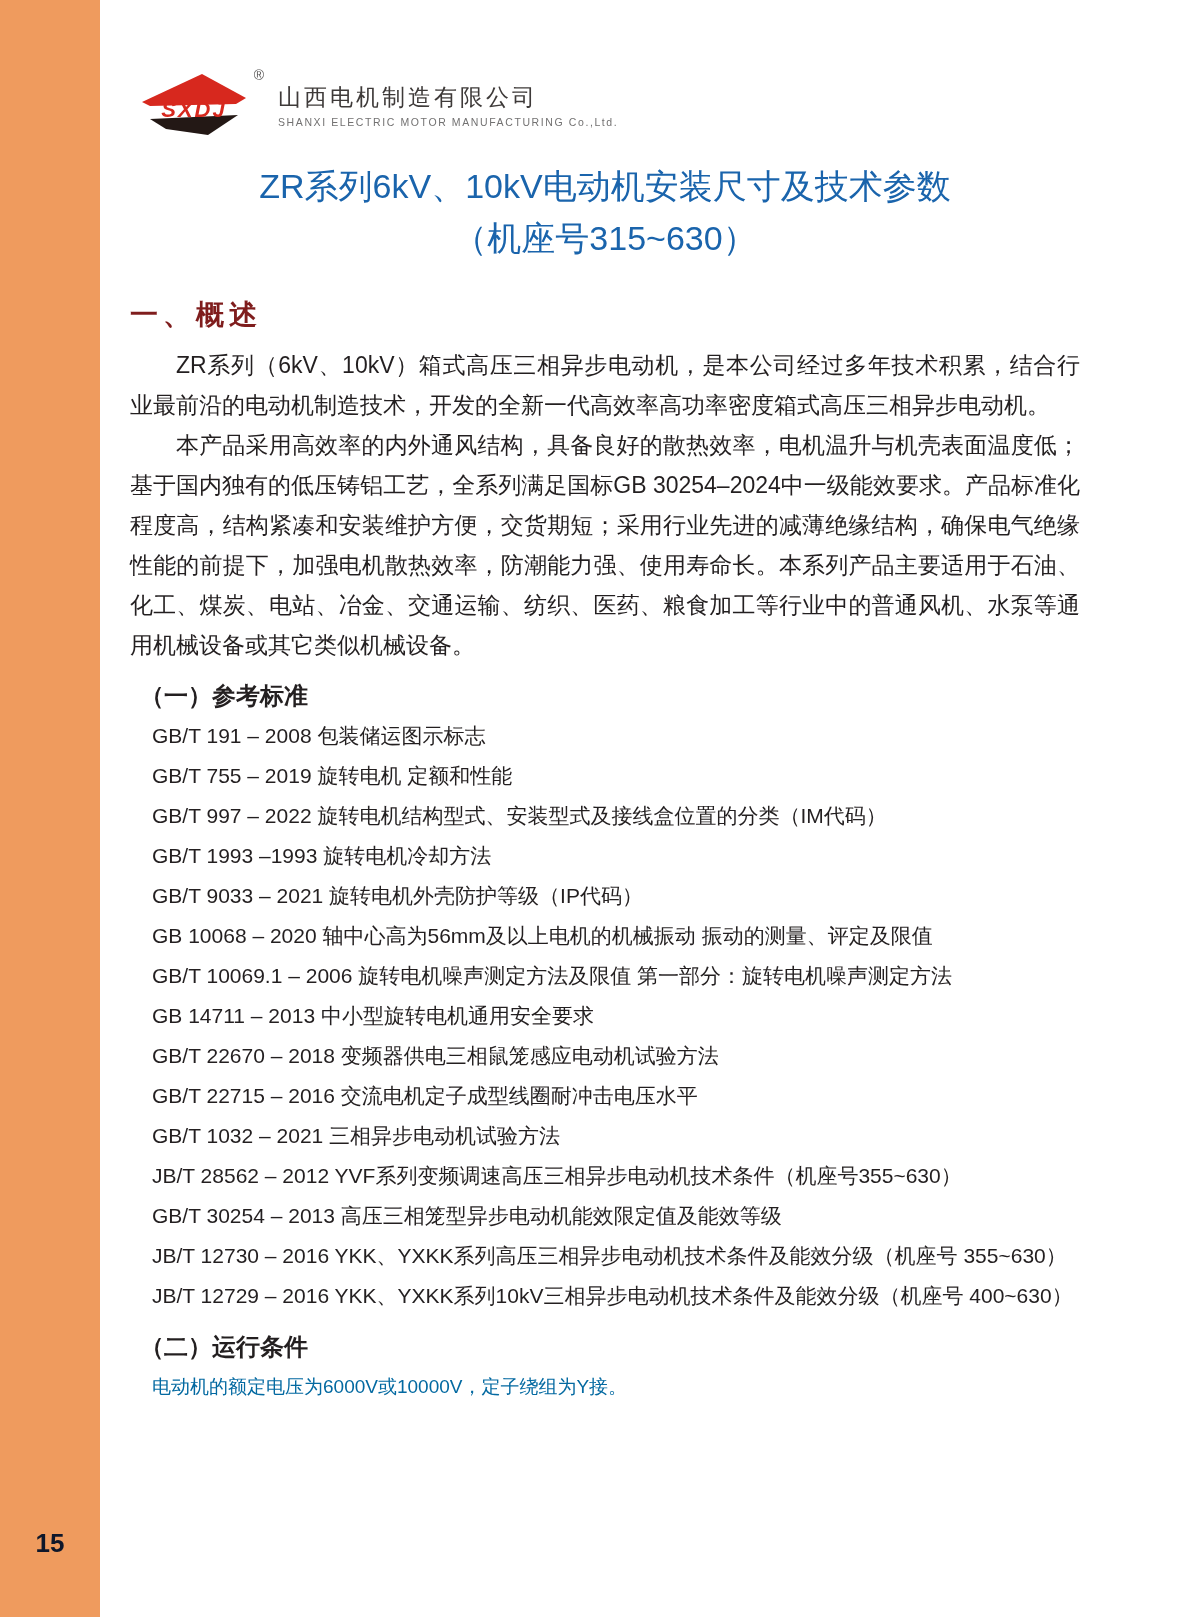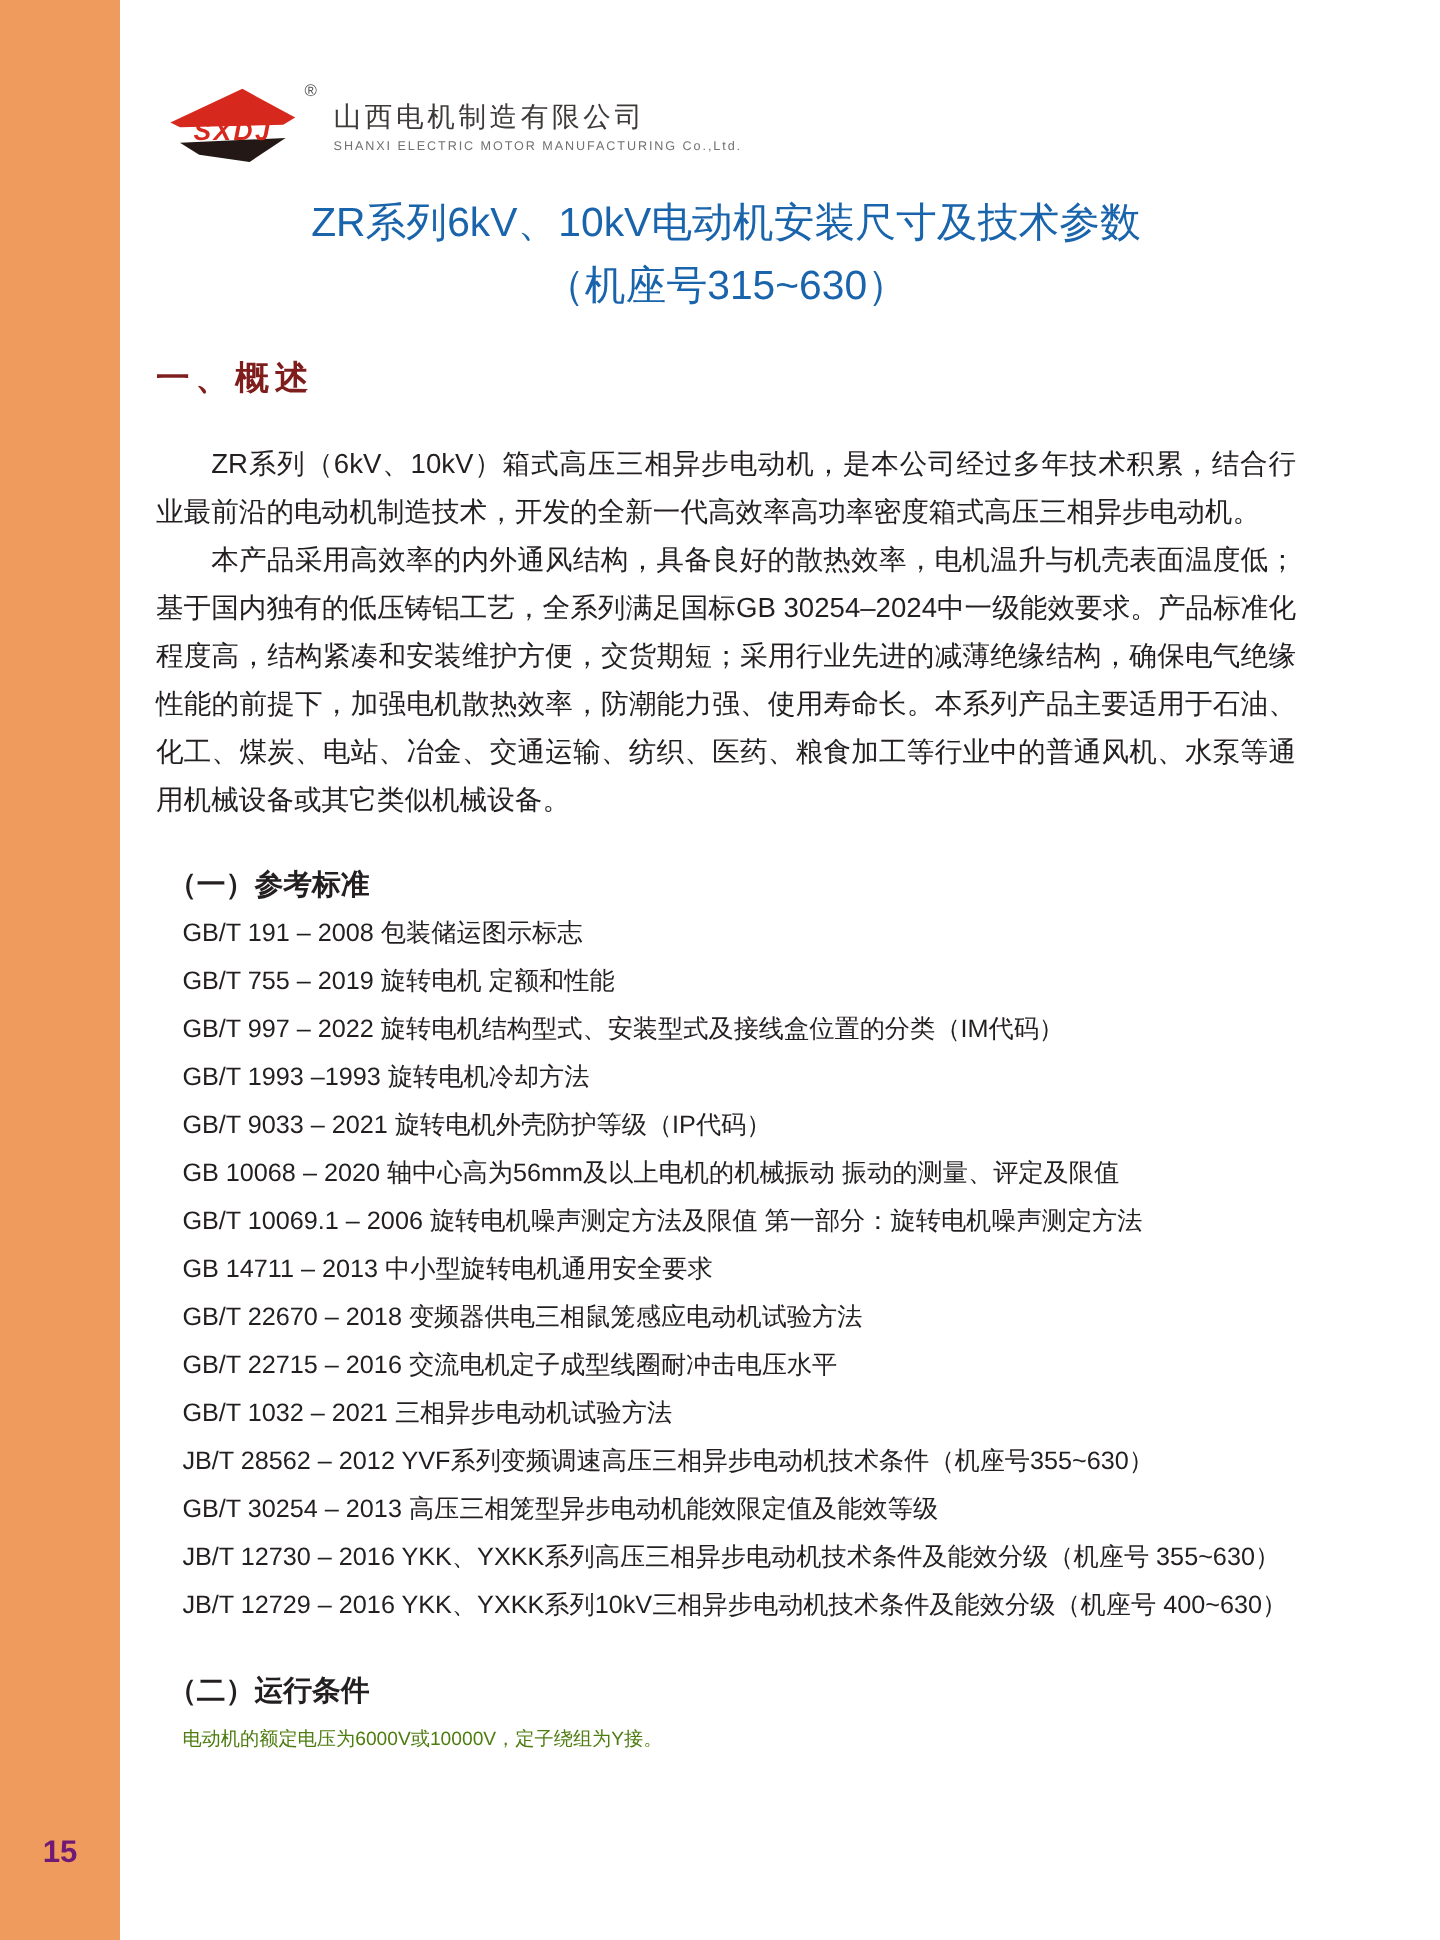--- a/index.html
+++ b/index.html
@@ -19,21 +19,21 @@
     width: 100px;
     height: 1617px;
     background: #ef9b5e;
   }
   .page-number {
     position: absolute;
     top: 1528px;
     left: 0;
     width: 100%;
     text-align: center;
-    color: #701a75;
+    color: #0f172a;
     font-size: 26px;
     font-weight: bold;
   }
   .content {
     position: absolute;
     left: 100px; top: 0;
     width: 1100px;
     height: 1617px;
     padding: 0 120px 0 30px;
   }
@@ -83,21 +83,21 @@
   }
   
   .overview-heading {
     margin-top: 32px;
     color: #7f1d1d;
     font-size: 28px;
     font-weight: bold;
     letter-spacing: 5px;
   }
   
-  .text-block { width: 950px; margin-top: 32px; }
+  .text-block { width: 950px; margin-top: 11px; }
   .text-block p {
     font-size: 23px;
     line-height: 40px;
     text-align: justify;
     text-indent: 2em;
     color: #231f20;
   }
   .sub-heading {
     font-size: 24px;
     font-weight: bold;
@@ -105,24 +105,24 @@
     margin-left: 10px;
     color: #231f20;
   }
   .std-list { width: 940px; margin-left: 22px; }
   .std-list .std-item {
     font-size: 21px;
     line-height: 40px;
     color: #231f20;
   }
   .operating-text {
-    font-size: 16px;
+    font-size: 19px;
     line-height: 40px;
     margin-left: 22px;
-    color: #4d7c0f;
+    color: #0369a1;
   }
 </style>
 </head>
 <body>
 
 <div>
 
   <aside class="sidebar">
     <div class="page-number">15</div>
   </aside>

